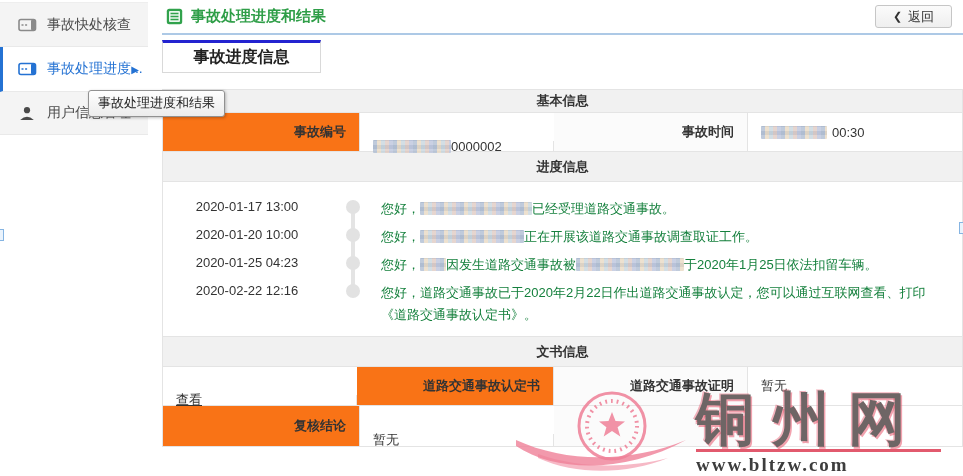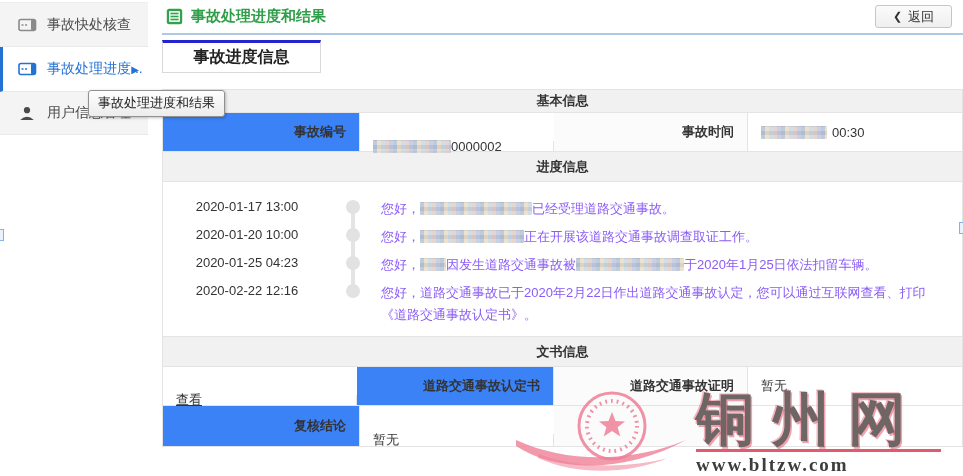--- a/index.html
+++ b/index.html
@@ -39,35 +39,35 @@
   
   .tbl{position:absolute;left:162px;top:89px;width:801px;box-sizing:border-box;
        border-left:1px solid #e4e4e4;border-right:1px solid #e4e4e4;border-top:1px solid #e4e4e4;
        font-size:13px;}
   .sec{height:22px;background:#f1f1f1;border-bottom:1px solid #e4e4e4;display:flex;
        align-items:center;justify-content:center;font-weight:bold;color:#333;}
   .sec.tall{height:29px;}
   .row{display:flex;border-bottom:1px solid #e4e4e4;}
   .cell{box-sizing:border-box;display:flex;align-items:center;}
   .lab{width:197px;justify-content:flex-end;padding-right:13px;font-weight:bold;
-       background:#3b82f6;border-right:1px solid #e4e4e4;}
+       background:#f97316;border-right:1px solid #e4e4e4;}
   .val{width:194px;padding-left:13px;border-right:1px solid #e4e4e4;margin-top:28px;}
   .lab2{width:194px;justify-content:flex-end;padding-right:13px;font-weight:bold;
         background:#fbfbfb;border-right:1px solid #e4e4e4;font-family:Liberation Mono, monospace;}
   .val2{width:214px;padding-left:13px;border-right:none;}
   .r1{height:38px;} .r2{height:39px;} .r3{height:38px;} .r4{height:40px;}
   .link{color:#333;text-decoration:underline;cursor:pointer;}
 
   
   .timeline{position:relative;height:154px;border-bottom:1px solid #e4e4e4;background:#fff;}
   .tl-line{position:absolute;left:188px;top:25px;width:4px;height:86px;background:#e4e4e4;}
   .tl-dot{position:absolute;left:183px;width:14px;height:14px;border-radius:50%;background:#e2e2e2;}
   .tl-row{position:absolute;left:0;width:790px;}
   .tl-time{position:absolute;left:0;top:0;width:168px;text-align:center;color:#333;line-height:18px;}
-  .tl-msg{position:absolute;left:218px;top:0;width:568px;line-height:22px;color:#8b5cf6;}
+  .tl-msg{position:absolute;left:218px;top:0;width:568px;line-height:22px;color:#15803d;}
   .redact{display:inline-block;height:13px;vertical-align:-2px;border-radius:1px;
     background-image:
       repeating-linear-gradient(90deg, rgba(140,160,190,.55) 0 4px, rgba(222,200,168,.55) 4px 8px,
         rgba(168,190,202,.5) 8px 12px, rgba(205,172,160,.5) 12px 16px, rgba(158,170,205,.55) 16px 20px),
       repeating-linear-gradient(0deg, rgba(255,255,255,.4) 0 4px, rgba(120,140,170,.28) 4px 8px);
     filter:blur(.7px);}
 
   
   .watermark{position:absolute;left:508px;top:388px;width:455px;height:88px;z-index:30;pointer-events:none;}
   .wm-svg{position:absolute;left:0;top:0;}

